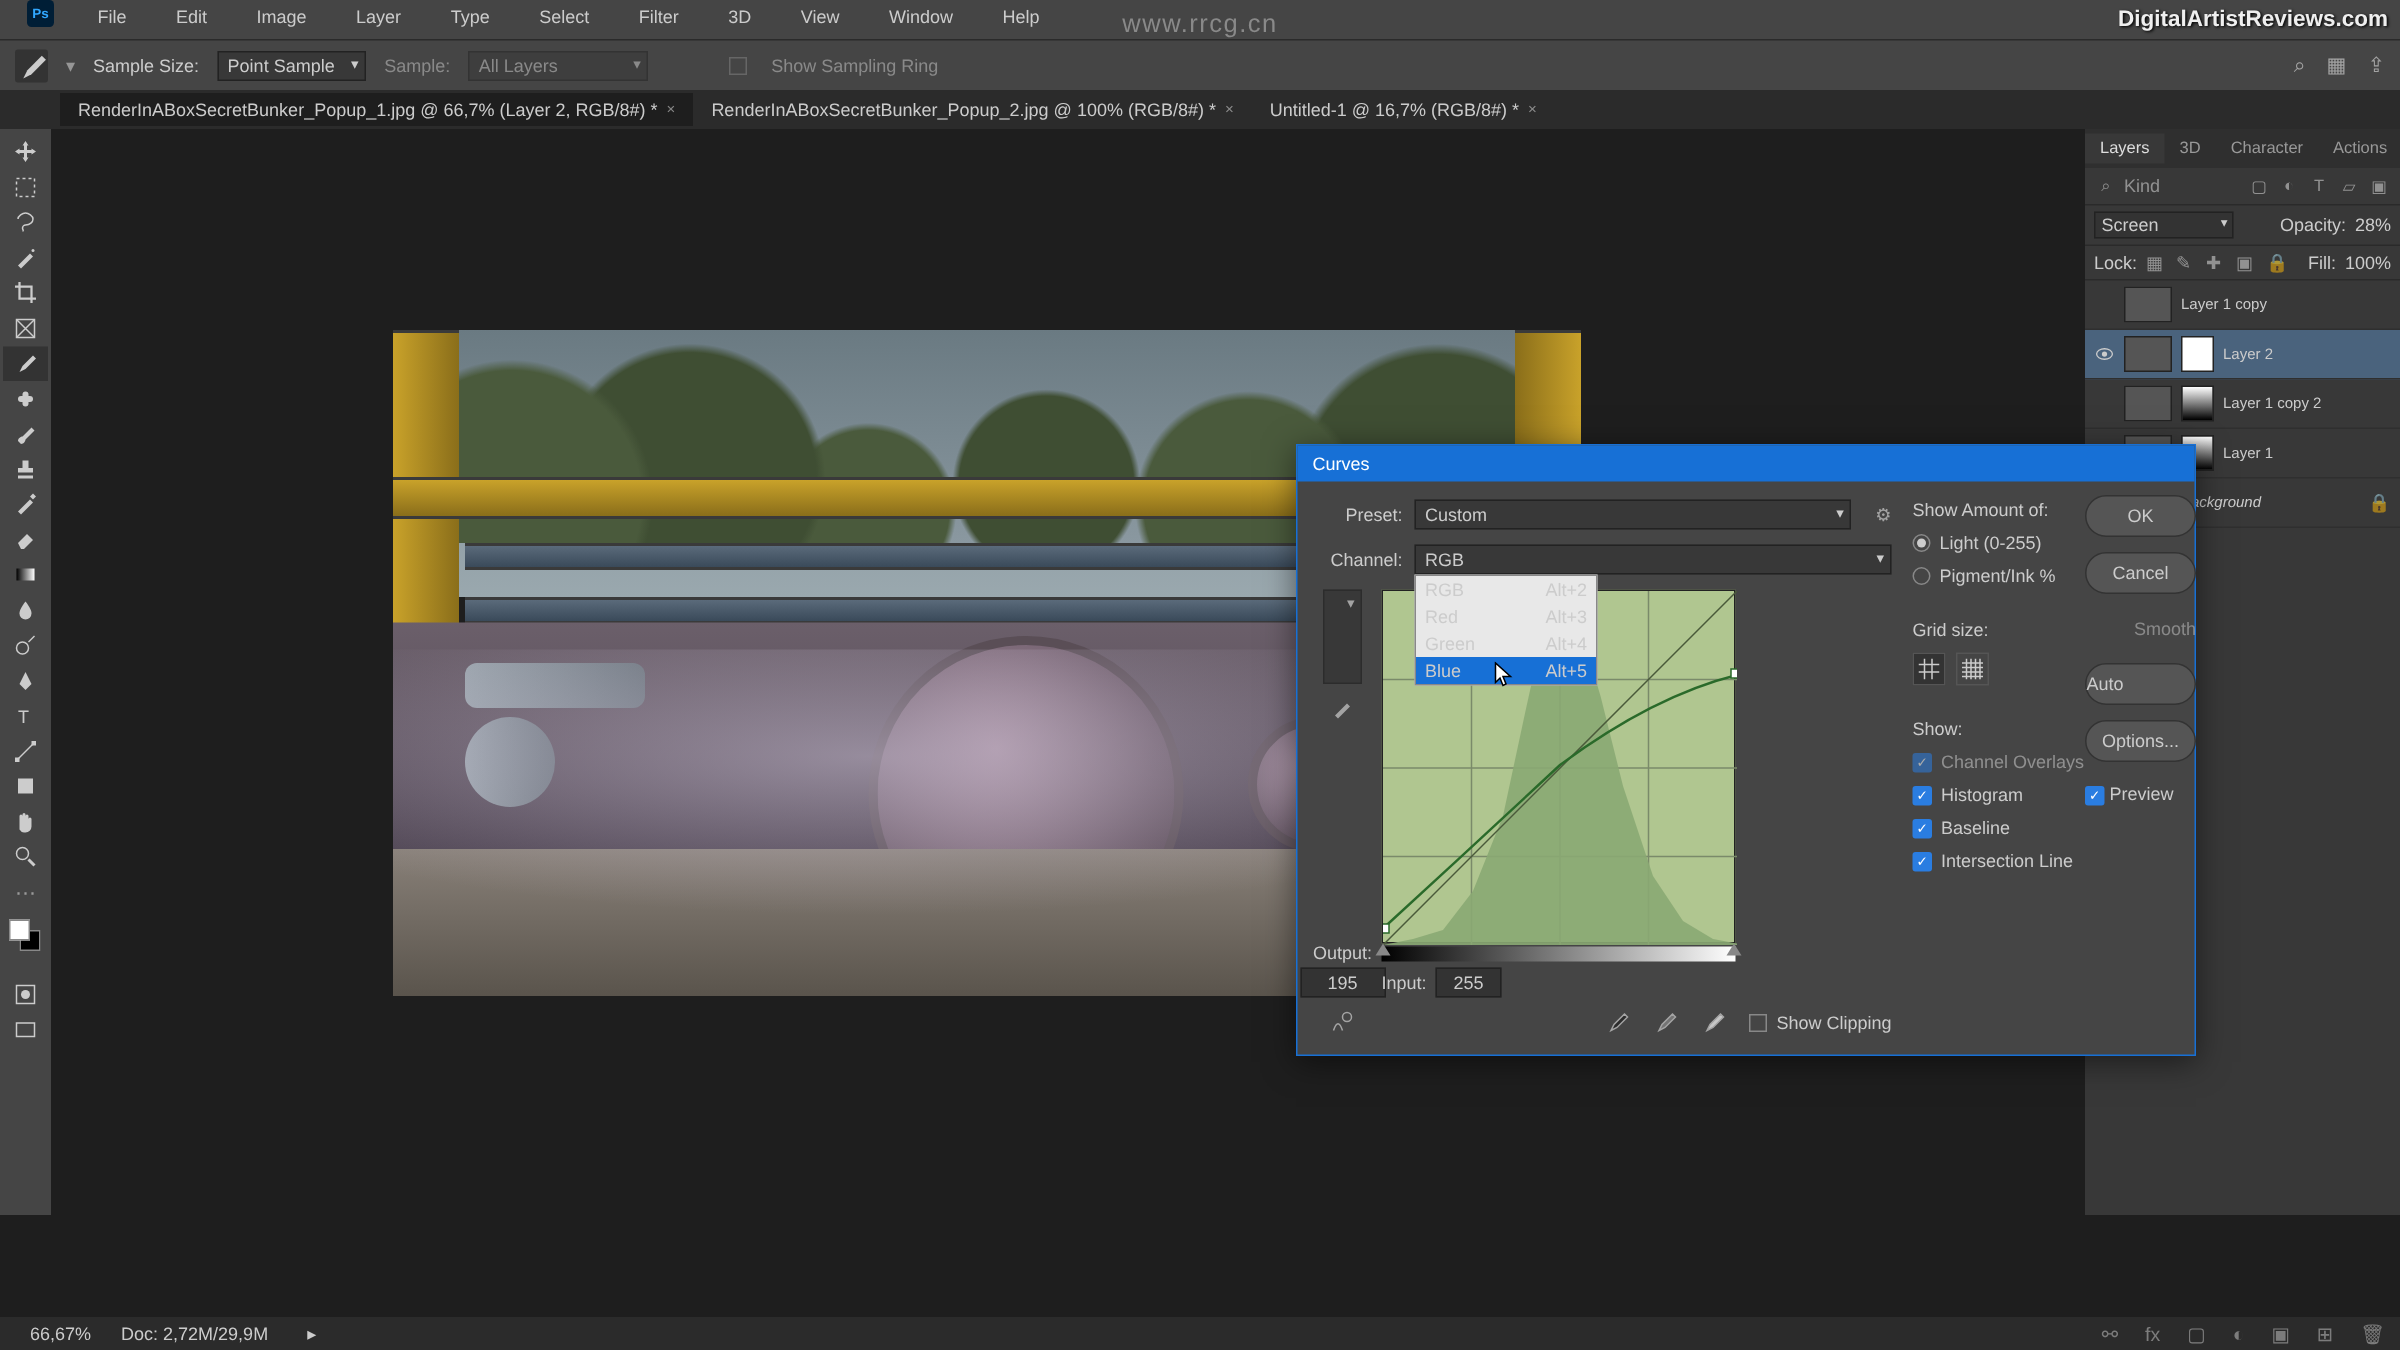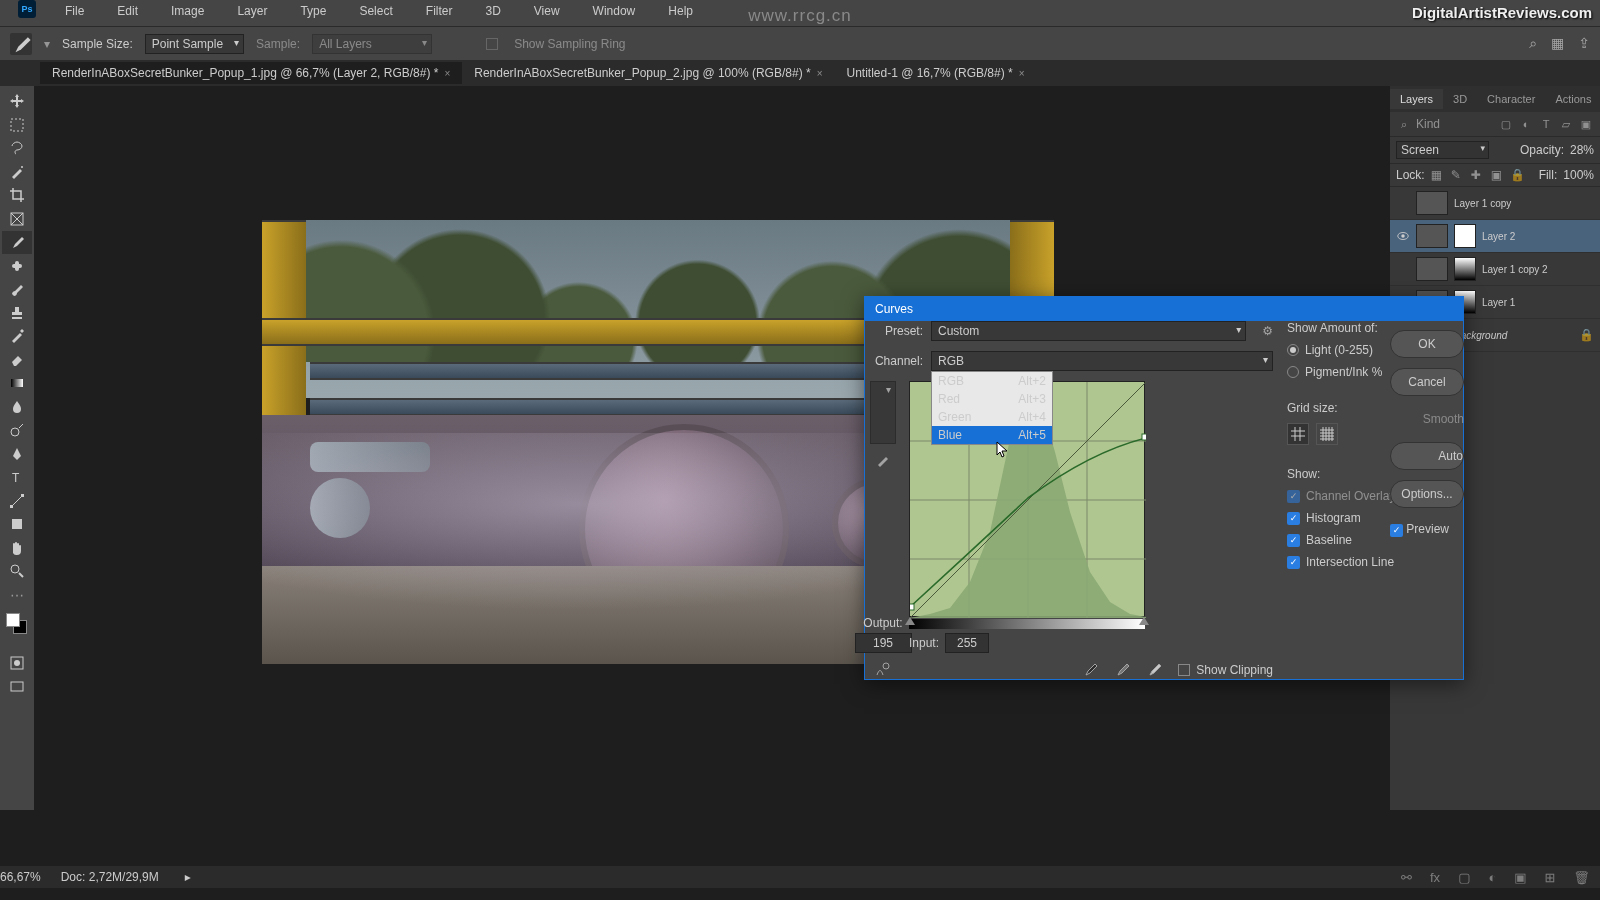--- a/index.html
+++ b/index.html
@@ -40,28 +40,28 @@
 .lockrow{display:flex;align-items:center;padding:4px 6px;gap:6px;border-bottom:1px solid #2a2a2a;font-size:11px}
 .lockrow .lic{width:14px;height:14px;opacity:.6}
 .layers{flex:1;overflow:auto}
 .layer{display:flex;align-items:center;padding:4px 6px;gap:6px;border-bottom:1px solid #2f2f2f}
 .layer .vis{width:14px;height:14px;display:flex;align-items:center;justify-content:center}
 .layer .thumb{width:32px;height:24px;background:#555;border:1px solid #222}
 .layer .mask{width:22px;height:24px;background:#fff;border:1px solid #222}
 .layer.sel{background:#4a637d}
 .layer .nm{font-size:10px}
 .layer.bg .nm{font-style:italic}
-.status{position:absolute;bottom:12px;left:0;right:0;height:22px;background:#2b2b2b;display:flex;align-items:center;padding:0 0;gap:20px;font-size:11px;color:#aaa}
+.status{position:absolute;bottom:0;left:0;right:0;height:22px;background:#2b2b2b;display:flex;align-items:center;padding:0 20px;gap:20px;font-size:11px;color:#aaa}
 .status .tri{margin-left:6px}
 .status .rfoot{position:absolute;right:10px;display:flex;gap:18px}
 .status .rfoot span{opacity:.5;font-size:13px}
 
 .curves{position:absolute;left:864px;top:296px;width:600px;background:#454545;border:1px solid #1770d6;box-shadow:0 4px 20px rgba(0,0,0,.5)}
 .curves .ttl{background:#1770d6;color:#fff;padding:5px 10px;font-size:12px}
-.curves .body{display:flex;}
+.curves .body{display:flex;padding:12px}
 .curves .left{flex:1}
 .curves .row{display:flex;align-items:center;margin-bottom:10px;gap:8px}
 .curves .lbl{width:58px;text-align:right;color:#ccc}
 .curves .sel{background:#383838;border:1px solid #222;padding:2px 18px 2px 6px;position:relative;flex:1}
 .curves .sel::after{content:"▾";position:absolute;right:4px;top:2px;font-size:10px}
 .curves .chrow{position:relative}
 .curves .chansel{width:118px}
 .curves .chdd{position:absolute;left:66px;top:20px;width:122px;background:#e8e8e8;border:1px solid #888;z-index:10}
 .curves .chdd .opt{display:flex;justify-content:space-between;padding:2px 6px;color:#000;font-size:12px}
 .curves .chdd .opt.hl{background:#1770d6;color:#fff}
@@ -573,21 +573,21 @@
 </div>
 
 <div style="position:absolute;left:1394px;top:334px;width:66px;display:flex;flex-direction:column;gap:10px">
   
 </div>
 <style></style>
 <div style="position:absolute;left:1390px;top:330px;width:74px;display:flex;flex-direction:column;gap:10px;z-index:5">
   <div style="background:#555;border:1px solid #333;border-radius:14px;padding:6px 0;text-align:center;cursor:pointer">OK</div>
   <div style="background:#555;border:1px solid #333;border-radius:14px;padding:6px 0;text-align:center;cursor:pointer">Cancel</div>
   <div style="padding:6px 0;text-align:right;opacity:.5">Smooth</div>
-  <div style="background:#555;border:1px solid #333;border-radius:14px;padding:6px 0;text-align:right;cursor:pointer">Auto</div>
+  <div style="background:#555;border:1px solid #333;border-radius:14px;padding:6px 0;text-align:left;cursor:pointer">Auto</div>
   <div style="background:#555;border:1px solid #333;border-radius:14px;padding:6px 0;text-align:center;cursor:pointer">Options...</div>
   <div class="chk2" style="margin-top:4px"><span class="cb" style="width:13px;height:13px;background:#2a7de1;border-radius:2px;display:inline-flex;align-items:center;justify-content:center;color:#fff;font-size:9px">✓</span> <span>Preview</span></div>
 </div>
 
 <div class="status">
   <span>66,67%</span>
   <span>Doc: 2,72M/29,9M</span>
     <span class="tri">▸</span>
   <div class="rfoot">
     <span>⚯</span>

